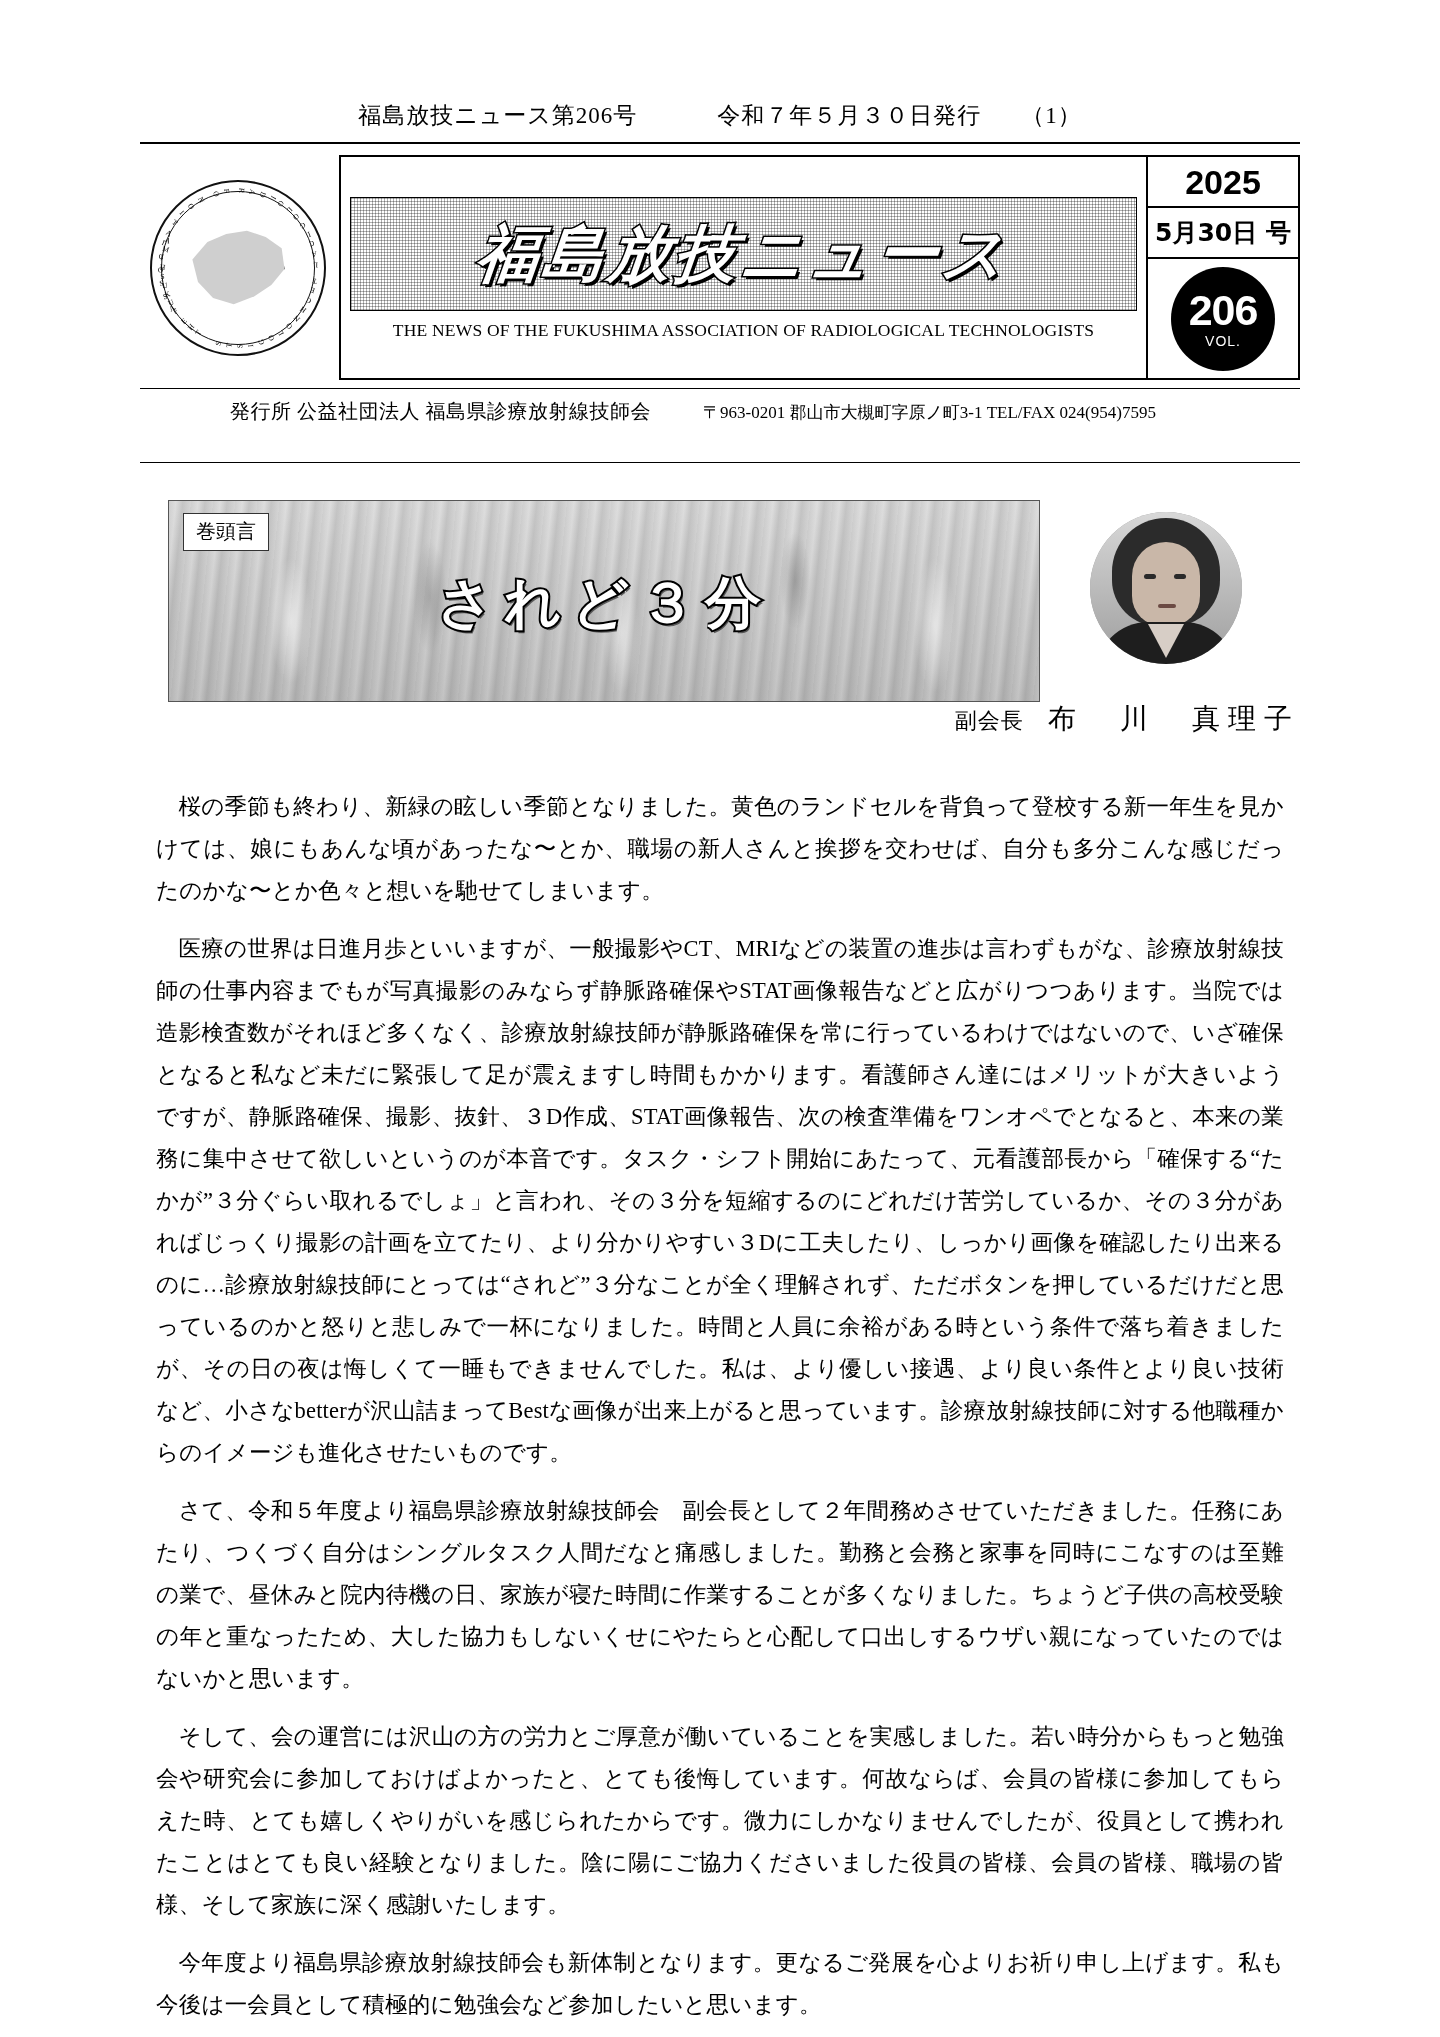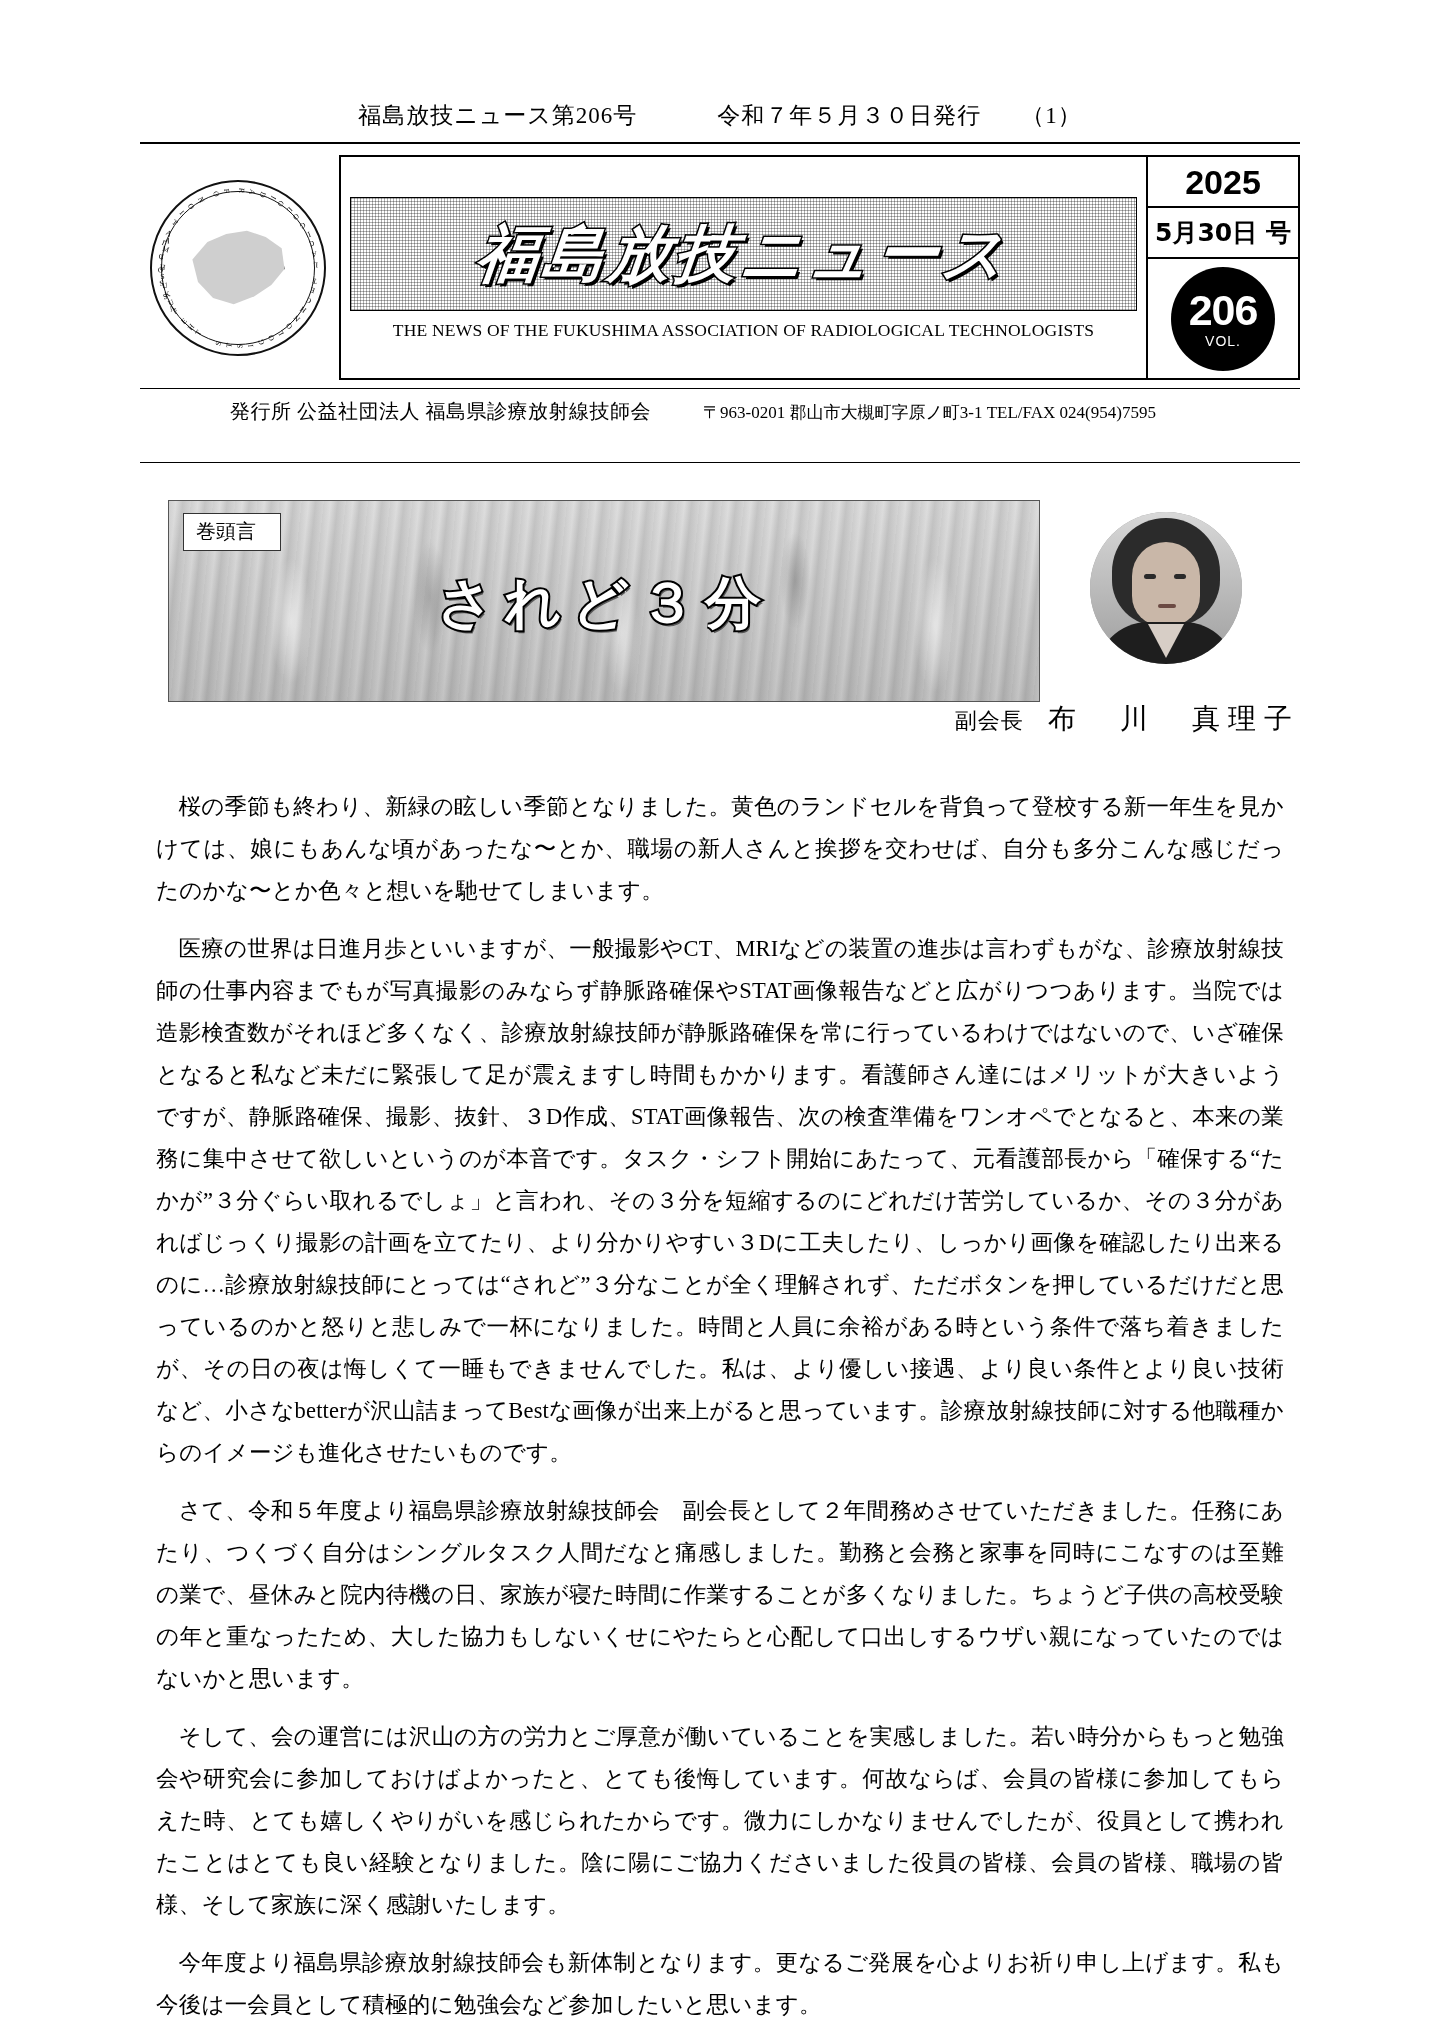--- a/index.html
+++ b/index.html
@@ -287,21 +287,21 @@
       radial-gradient(ellipse 22px 70px at 72% 40%, rgba(110,110,110,0.40), rgba(255,255,255,0) 70%),
       radial-gradient(ellipse 30px 96px at 88% 62%, rgba(255,255,255,0.5), rgba(255,255,255,0) 70%);
   }
   .headline-tag {
     position: absolute;
     left: 14px;
     top: 12px;
     background: #fff;
     border: 1px solid #333;
     font-size: 20px;
-    padding: 4px 24px 5px 12px;
+    padding: 4px 12px 5px 12px;
     z-index: 3;
     font-family: "DejaVu Sans", "Liberation Sans", sans-serif;
   }
   .headline-title {
     position: relative;
     z-index: 3;
     font-family: "DejaVu Sans", "Liberation Sans", sans-serif;
     font-weight: bold;
     font-size: 56px;
     letter-spacing: 10px;

